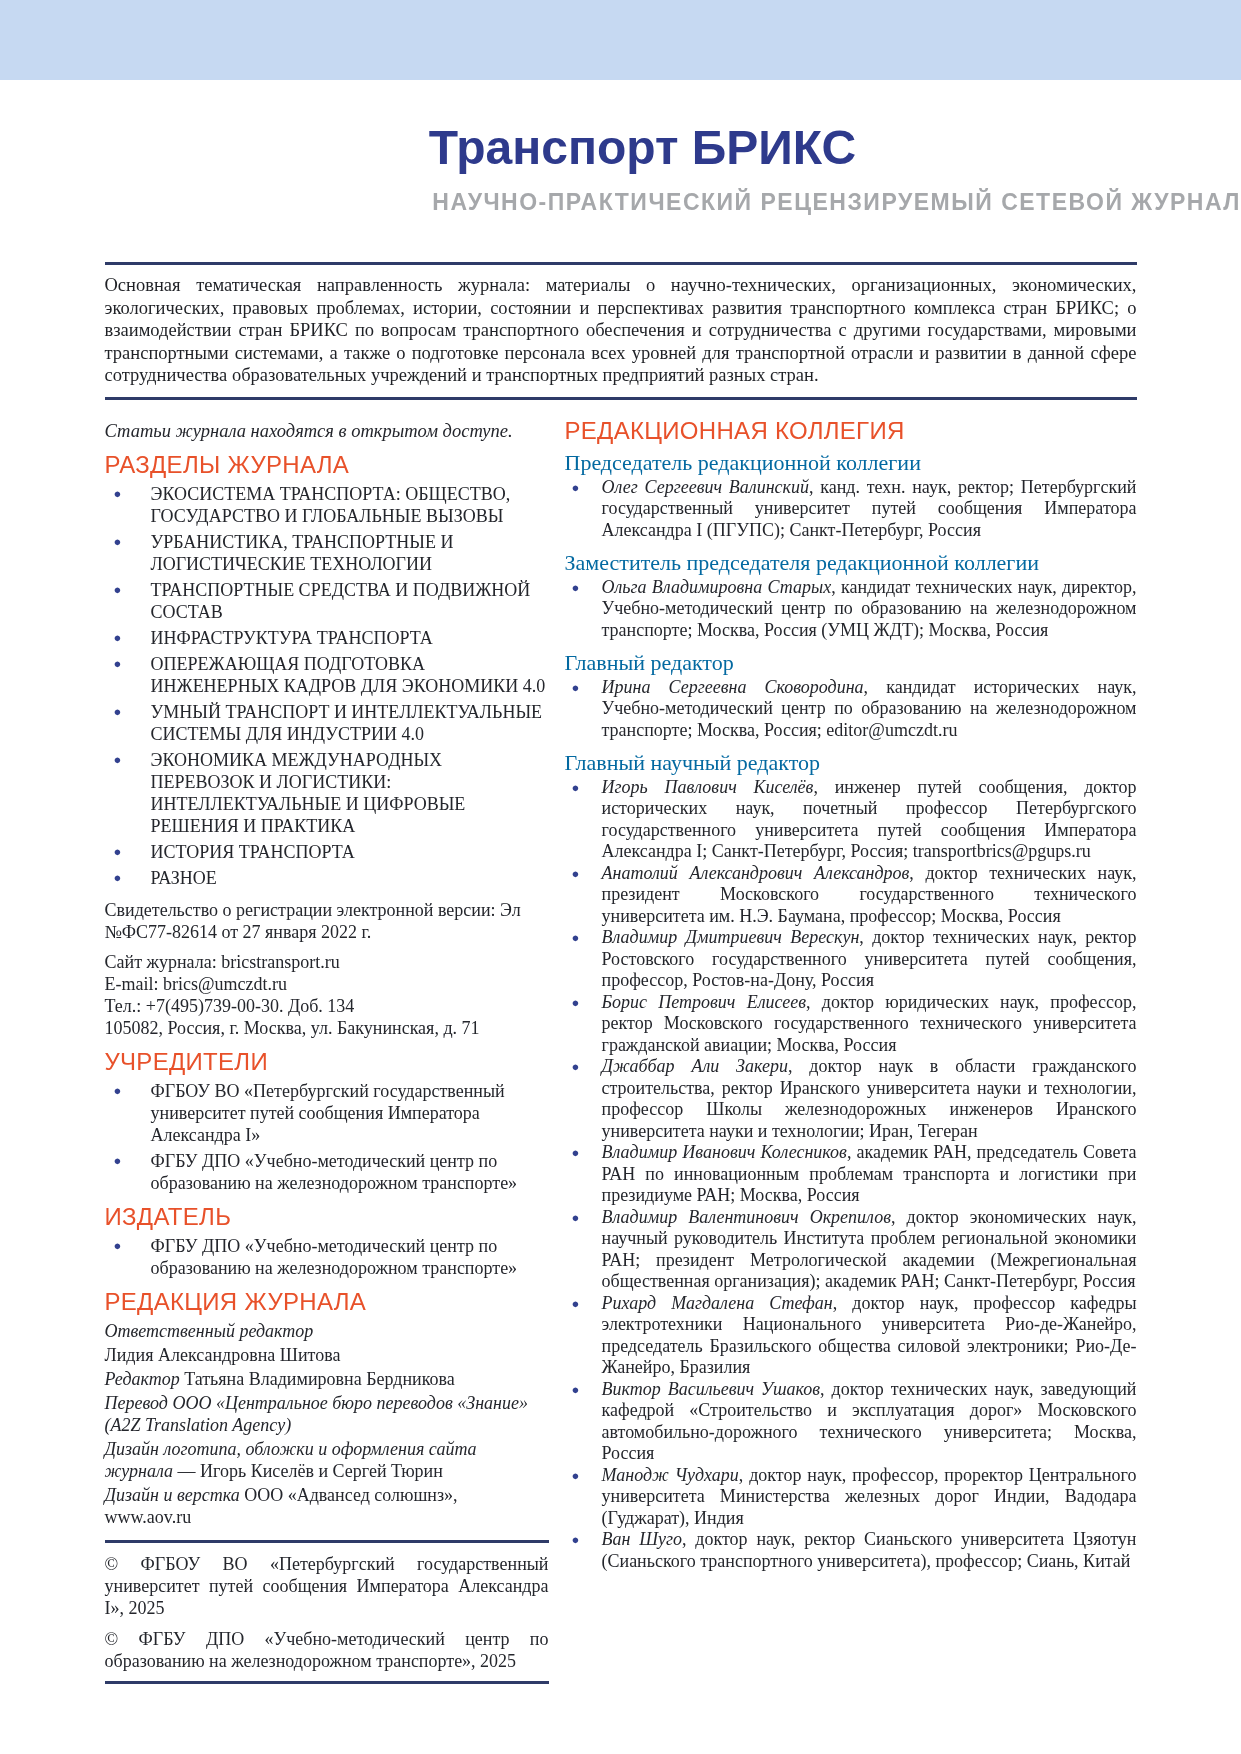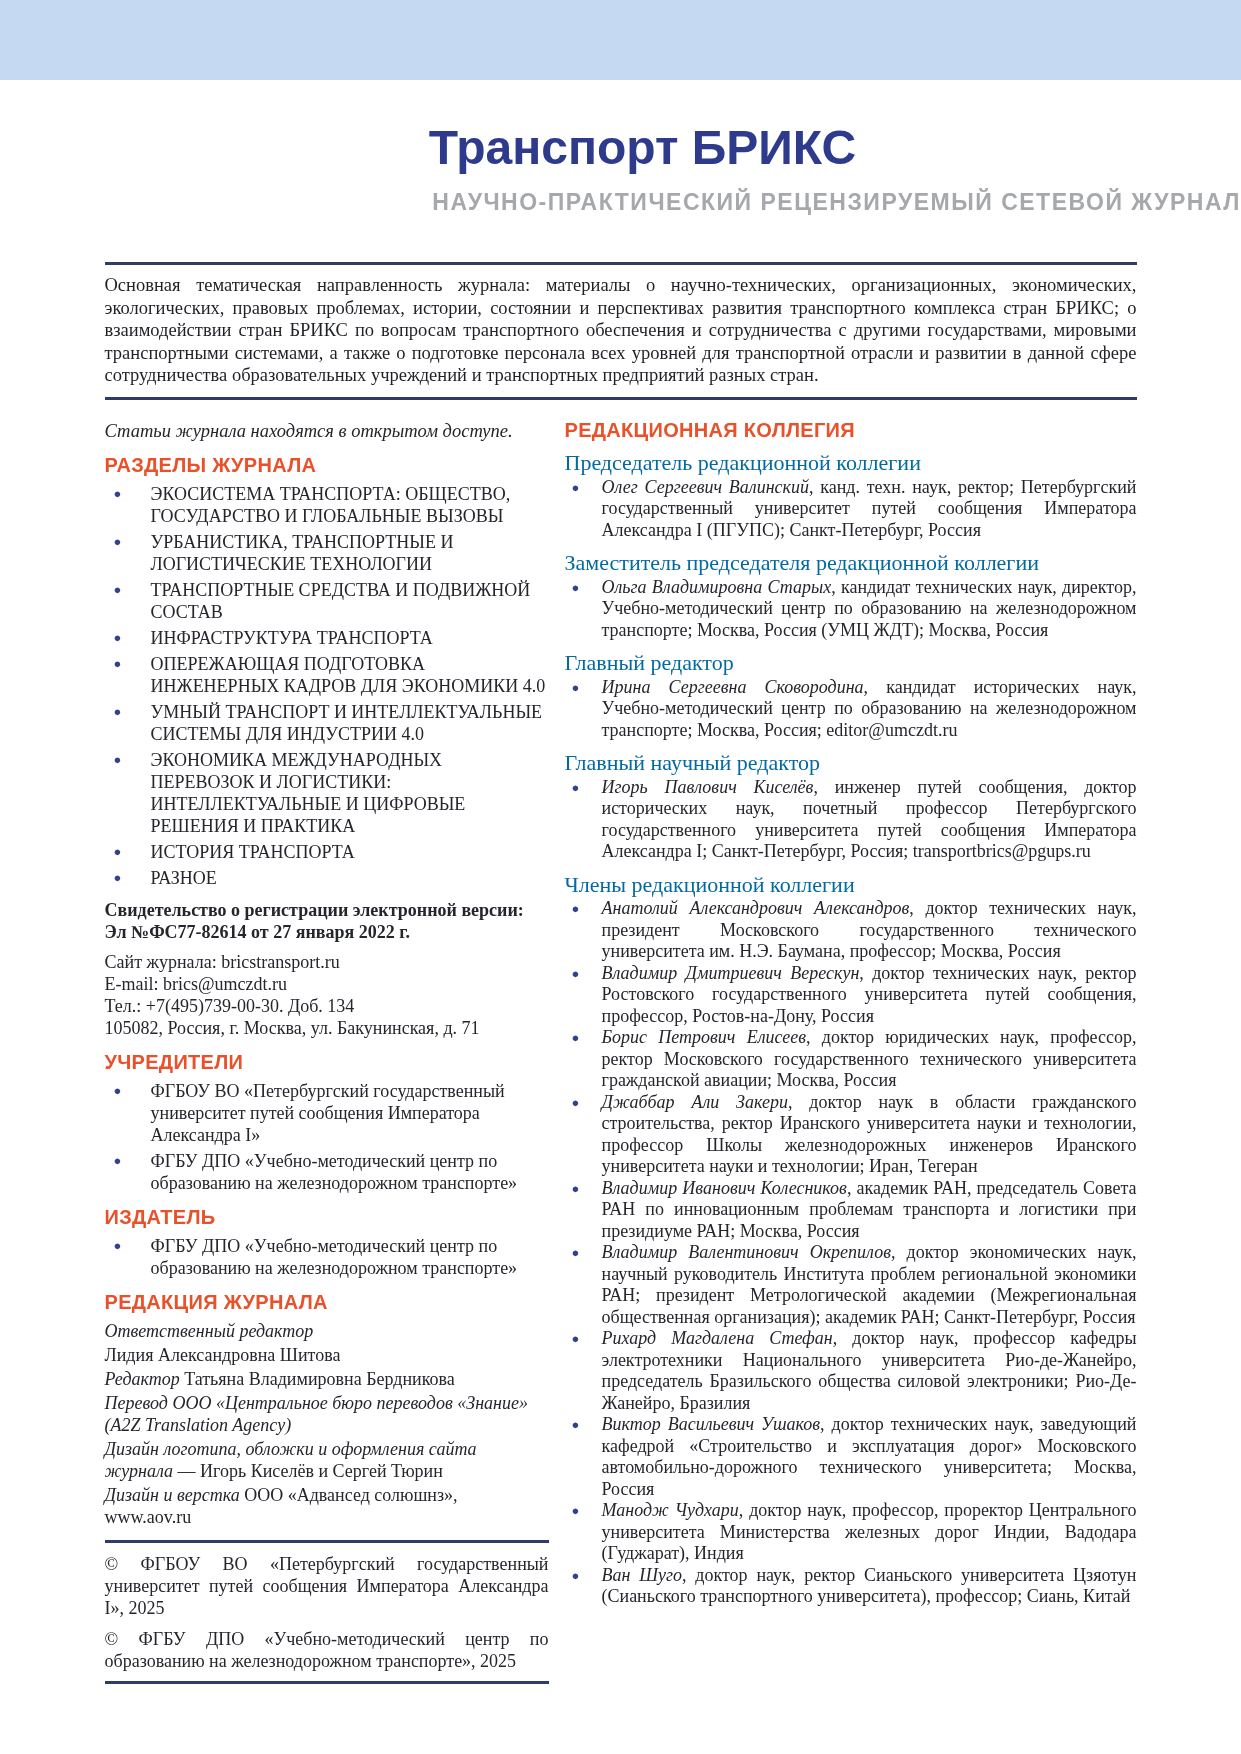--- a/index.html
+++ b/index.html
@@ -32,35 +32,35 @@
   }
 
   .cols { display:flex; gap:16px; margin-top:20px; }
   .col-left  { flex:0 0 444px; width:444px; font-size:18px; line-height:22px; }
   .col-right { flex:1; font-size:18px; line-height:21.5px; }
 
   .open-access { font-style:italic; font-size:18.5px; margin-bottom:6px; }
 
   h2.orange {
     font-family:"Liberation Sans","DejaVu Sans",sans-serif;
-    font-weight:bold; font-size:20px; color:#e8512a;
+    font-weight:normal; font-size:24px; color:#e8512a;
     letter-spacing:0.3px; margin:12px 0 7px;
   }
   .col-right h2.orange { margin-top:0; }
 
   ul.blist { list-style:none; }
   .col-left ul.blist li { position:relative; padding-left:46px; margin-bottom:4px; }
   .col-right ul.blist li { position:relative; padding-left:37px; margin-bottom:0; text-align:justify; }
   .blt {
     position:absolute; left:9px; top:2px; color:#32418f;
     font-size:13px; line-height:18px;
   }
   .col-right .blt { left:7px; }
 
-  .lp { margin-bottom:8px;font-weight:bold; }
+  .lp { margin-bottom:8px; }
   .contact-block { margin-bottom:8px; }
 
   .gt { font-weight:normal; font-size:22px; margin:11px 0 3px; color:#0369a1; }
   .member-name { font-style:italic; }
 
   .staff-line { margin-bottom:2px; }
   .staff-line i { font-style:italic; }
   .signed { margin-top:12px; }
   .rule-left { margin:12px 0 10px; }
   .copyright { text-align:justify; margin-bottom:9px; }
@@ -227,21 +227,20 @@
           </ul>
 
         <div class="gt">Главный научный редактор</div>
         <ul class="blist">
 
             <li>
               <span class="blt">●</span><span class="member-name">Игорь Павлович Киселёв</span><span>, инженер путей сообщения, доктор исторических наук, почетный профессор Петербургского государственного университета путей сообщения Императора Александра I; Санкт-Петербург, Россия; transportbrics@pgups.ru</span>
             </li>
           </ul>
 
-        <div class="gt">Члены редакционной коллегии</div>
         <ul class="blist">
 
             <li>
               <span class="blt">●</span><span class="member-name">Анатолий Александрович Александров</span><span>, доктор технических наук, президент Московского государственного технического университета им. Н.Э. Баумана, профессор; Москва, Россия</span>
             </li>
 
             <li>
               <span class="blt">●</span><span class="member-name">Владимир Дмитриевич Верескун</span><span>, доктор технических наук, ректор Ростовского государственного университета путей сообщения, профессор, Ростов-на-Дону, Россия</span>
             </li>
 

